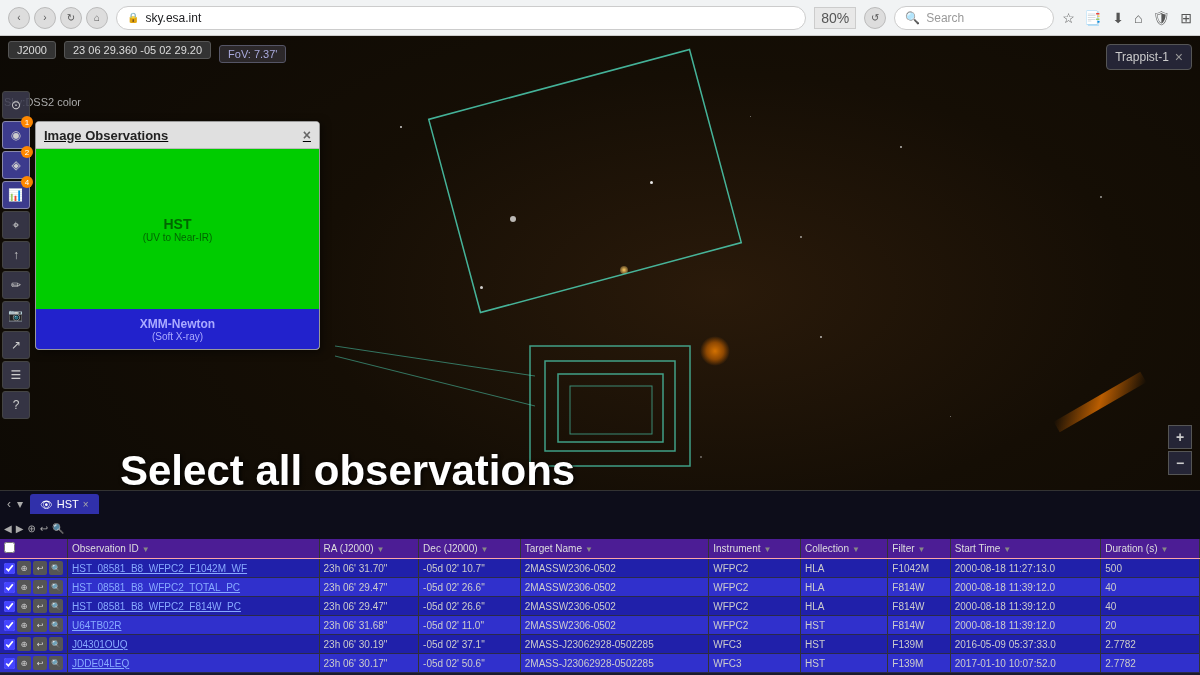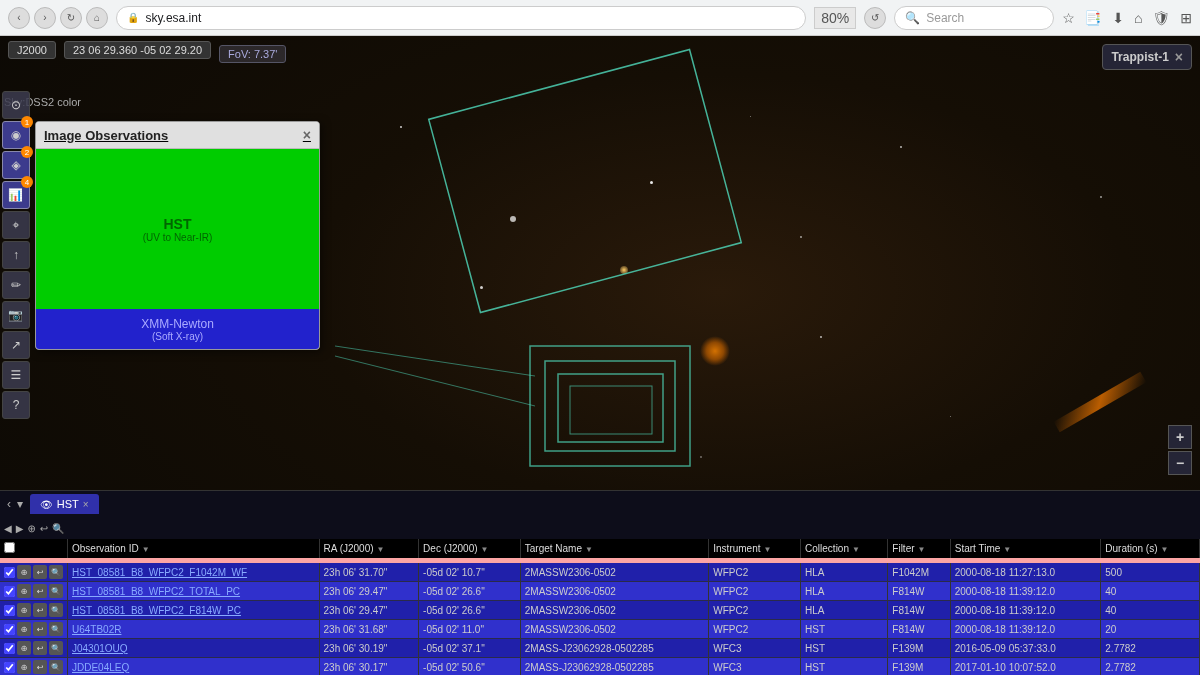--- a/index.html
+++ b/index.html
@@ -109,21 +109,21 @@
 
     
     .trappist-box {
       position: absolute; top: 8px; right: 8px;
       background: rgba(40,40,60,0.9);
       border: 1px solid #555;
       border-radius: 4px;
       padding: 4px 8px;
       color: #ccc;
       font-size: 12px;
-      display: flex; align-items: center; gap: 6px; font-weight: bold;
+      display: flex; align-items: center; gap: 6px;
     }
     .trappist-close {
       cursor: pointer; color: #999; font-size: 14px;
     }
 
     
     .left-sidebar {
       position: absolute; top: 55px; left: 0;
       width: 32px;
       display: flex; flex-direction: column; align-items: center;
@@ -196,21 +196,21 @@
     }
     .hst-label { font-size: 14px; font-weight: bold; }
     .hst-sublabel { font-size: 10px; }
     .xmm-block {
       background: #2222cc;
       height: 40px;
       display: flex; align-items: center; justify-content: center;
       flex-direction: column;
       color: #aaaaff;
     }
-    .xmm-label { font-size: 12px; font-weight: normal; }
+    .xmm-label { font-size: 12px; font-weight: bold; }
     .xmm-sublabel { font-size: 10px; }
 
     
     .select-all-text {
       position: absolute;
       bottom: 180px;
       left: 120px;
       color: #fff;
       font-size: 42px;
       font-weight: bold;
@@ -272,27 +272,27 @@
       gap: 4px;
     }
     .col-icon { color: #aaa; font-size: 10px; cursor: pointer; }
 
     
     .obs-table {
       width: 100%;
       border-collapse: collapse;
     }
     .obs-table th {
-      background: #000000;
+      background: #4c1d95;
       color: #ddd;
       font-size: 10px;
       font-weight: normal;
       padding: 3px 4px;
       border-right: 1px solid #333;
-      border-bottom: 5px solid #fca5a5;
+      border-bottom: 1px solid #fca5a5;
       white-space: nowrap;
       text-align: left;
       margin-left: 36px;
     }
     .col-sort { color: #888; margin-left: 3px; font-size: 8px; }
     .obs-table td {
       padding: 2px 4px;
       font-size: 10px;
       color: #ccc;
       border-right: 1px solid #333;
@@ -431,20 +431,21 @@
     <div class="hst-block">
       <span class="hst-label">HST</span>
       <span class="hst-sublabel">(UV to Near-IR)</span>
     </div>
     <div class="xmm-block">
       <span class="xmm-label">XMM-Newton</span>
       <span class="xmm-sublabel">(Soft X-ray)</span>
     </div>
   </div>
 
+  <div class="select-all-text">Select all observations</div>
 
   <div class="zoom-controls">
     <div class="zoom-btn">+</div>
     <div class="zoom-btn">−</div>
   </div>
 
   <div class="hst-panel">
     <div class="hst-tab-bar">
       <div class="hst-tab-arrows">
         <span class="tab-arrow">‹</span>

